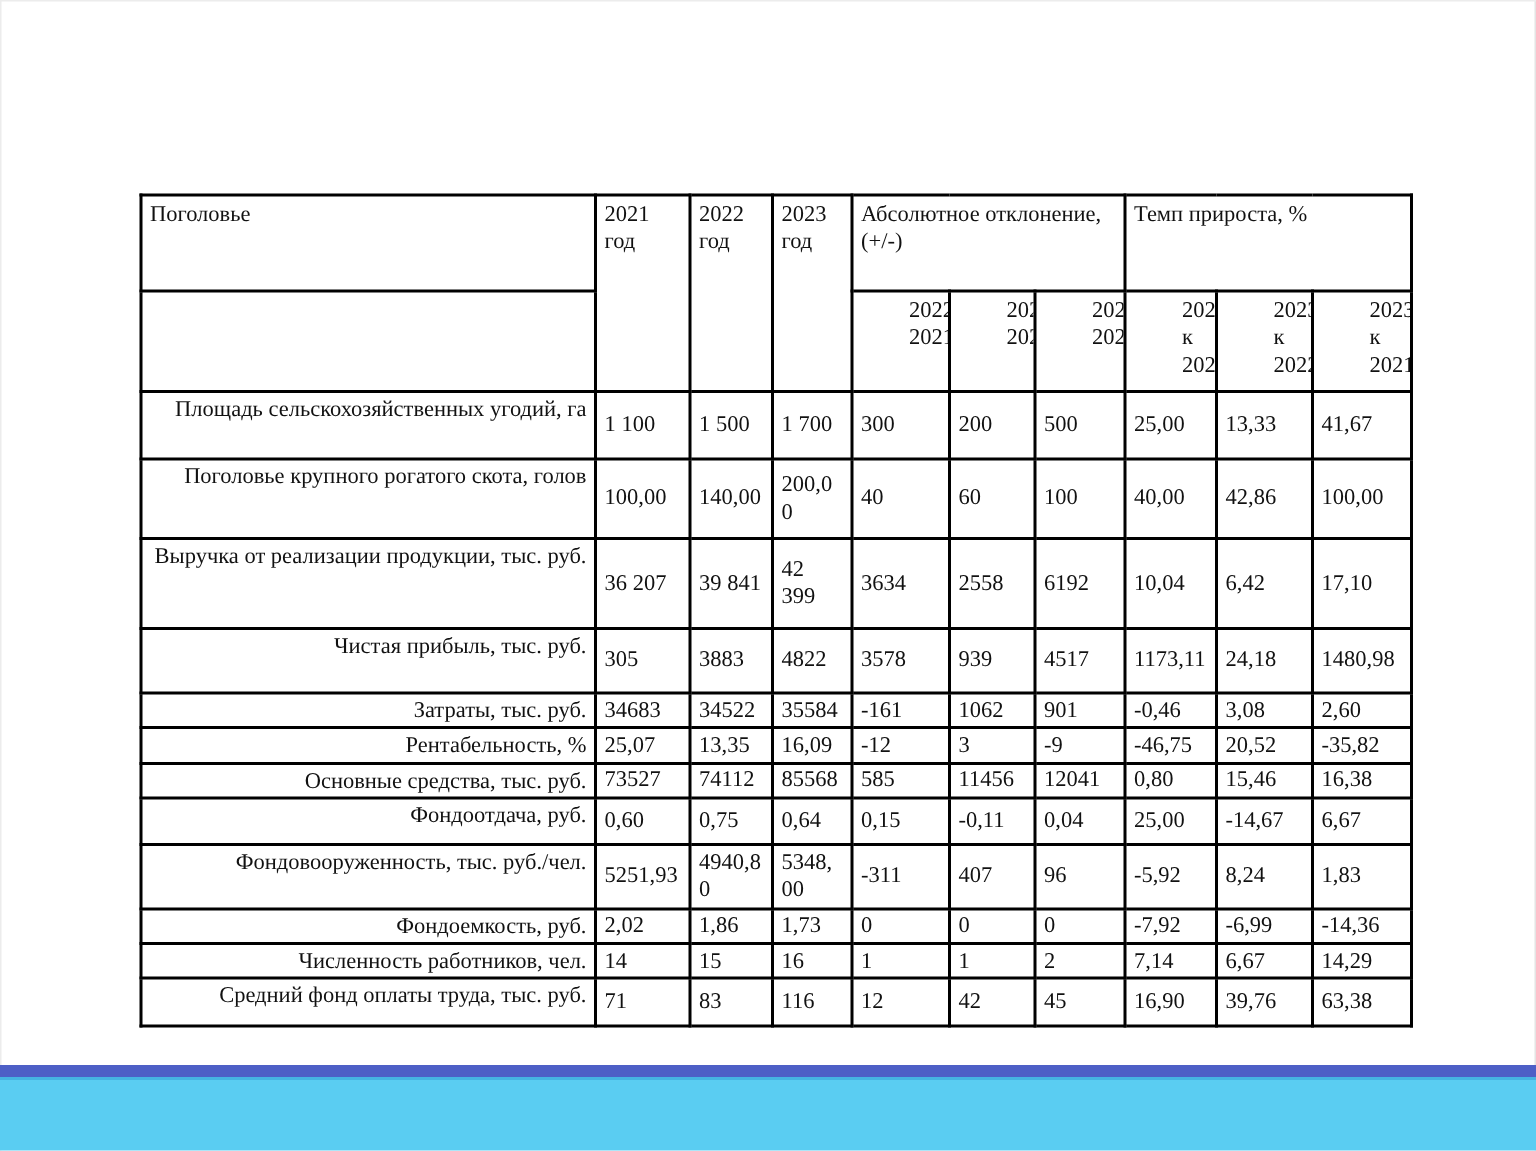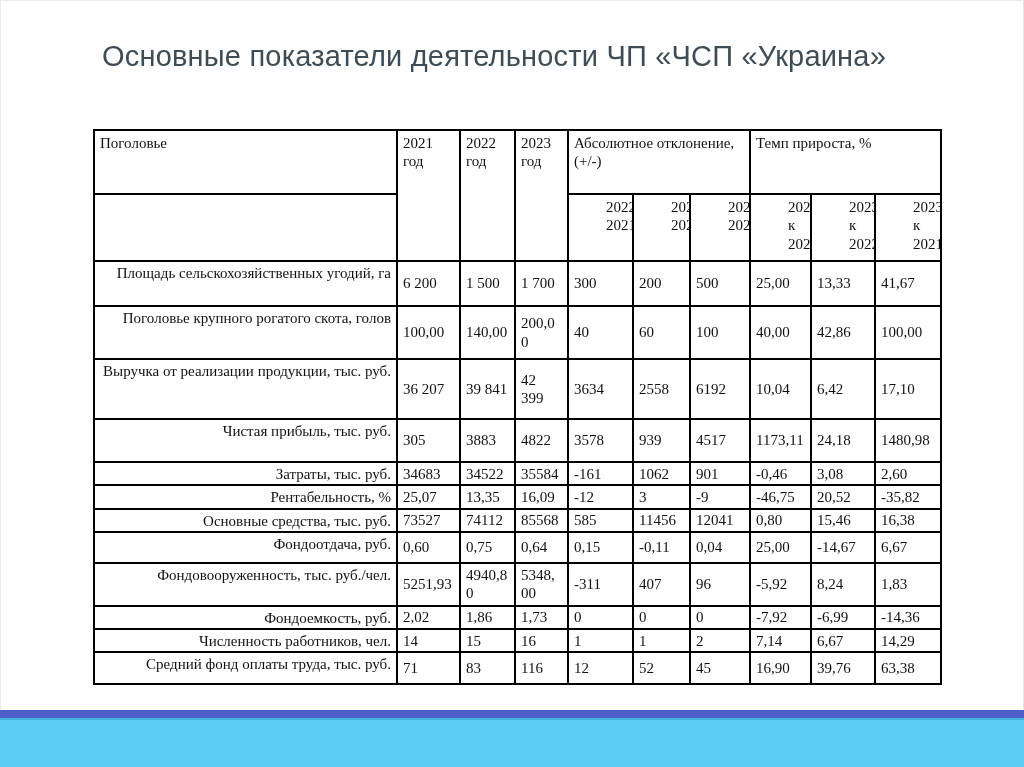--- a/index.html
+++ b/index.html
@@ -51,21 +51,20 @@
   col.c7{width:61px;} col.c8{width:64px;} col.c9{width:66px;}
   .band-dark{position:absolute;left:0;right:0;top:710px;height:8px;background:#4d5fc6;}
   .band-mid{position:absolute;left:0;right:0;top:718px;height:2px;background:#45b4e2;}
   .band-light{position:absolute;left:0;right:0;top:720px;height:47px;background:#5acdf2;}
 </style>
 </head>
 <body>
 
 <div class="slide">
 
-  <h1 class="title">Основные показатели деятельности ЧП «ЧСП «Украина»</h1>
 
   <table class="tbl">
     <colgroup>
       <col class="c0">
         <col class="c1">
         <col class="c2">
         <col class="c3">
         <col class="c4">
       <col class="c5">
         <col class="c6">
@@ -95,21 +94,21 @@
 2021</th>
         <th class="pre">2023
 к 2022</th>
         <th class="pre">2023 к
 2021</th>
       </tr>
     </thead>
     <tbody>
       <tr>
         <td class="lbl">Площадь сельскохозяйственных угодий, га</td>
-        <td class="num">6 200</td>
+        <td class="num">1 100</td>
         <td class="num">1 500</td>
         <td class="num">1 700</td>
         <td class="num">300</td>
         <td class="num">200</td>
         <td class="num">500</td>
         <td class="num">25,00</td>
         <td class="num">13,33</td>
         <td class="num">41,67</td>
       </tr>
       <tr>
@@ -231,21 +230,21 @@
         <td class="num">7,14</td>
         <td class="num">6,67</td>
         <td class="num">14,29</td>
       </tr>
       <tr>
         <td class="lbl">Средний фонд оплаты труда, тыс. руб.</td>
         <td class="num">71</td>
         <td class="num">83</td>
         <td class="num">116</td>
         <td class="num">12</td>
-        <td class="num">52</td>
+        <td class="num">42</td>
         <td class="num">45</td>
         <td class="num">16,90</td>
         <td class="num">39,76</td>
         <td class="num">63,38</td>
       </tr>
     </tbody>
   </table>
 
   <div class="band-dark"></div>
   <div class="band-mid"></div>

